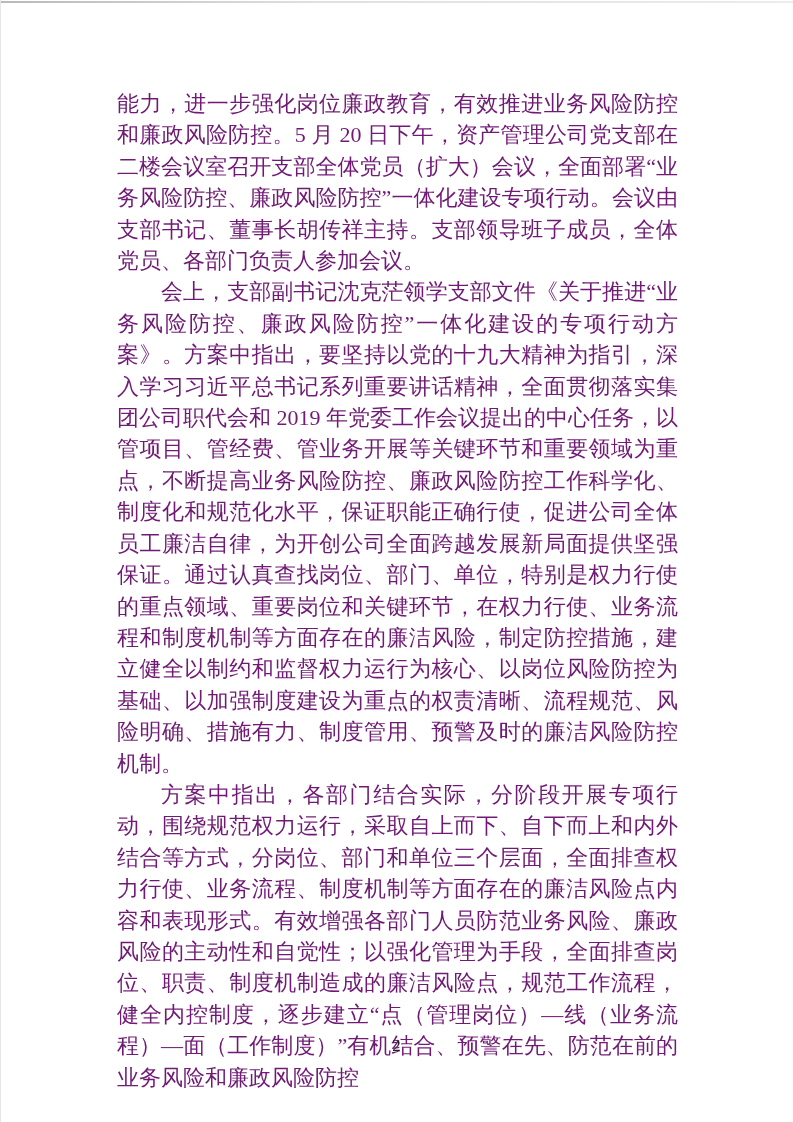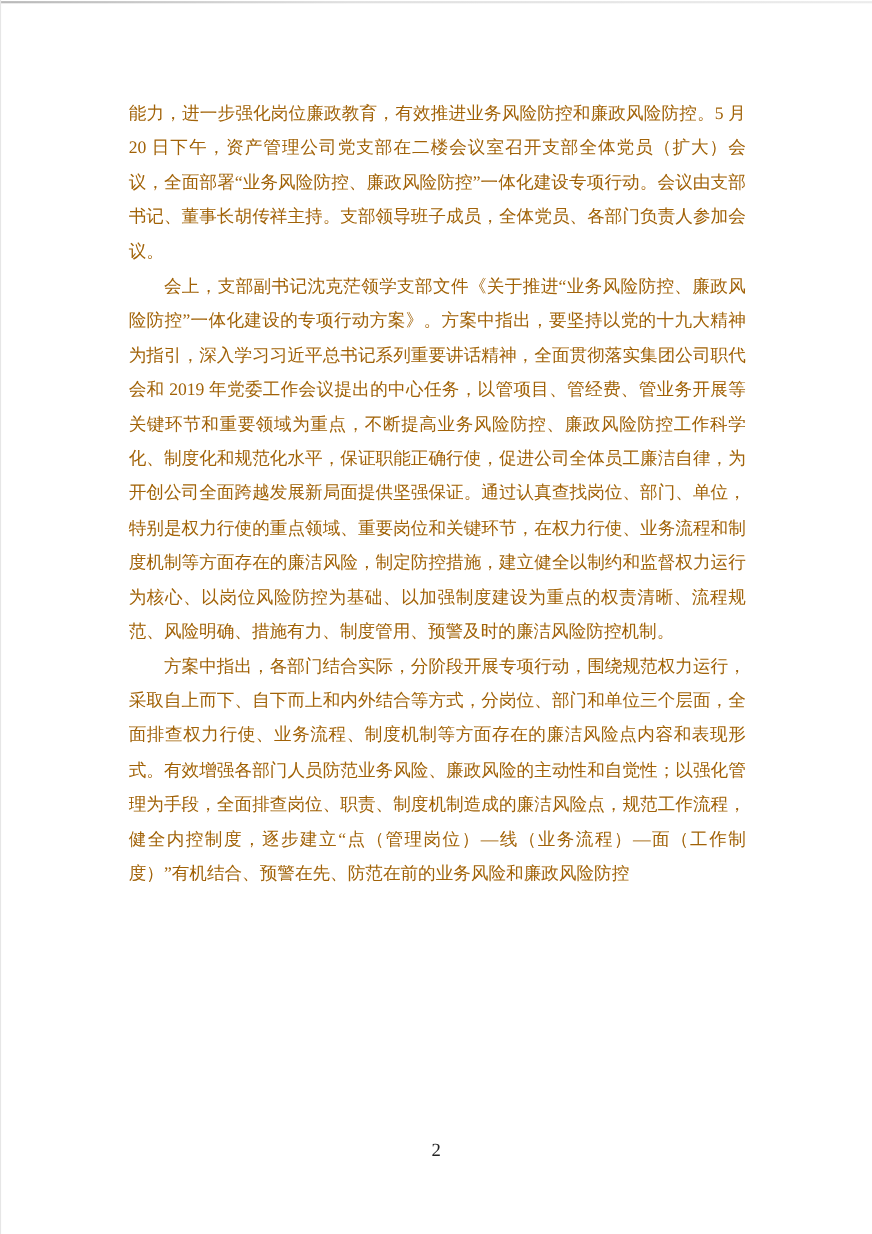--- a/index.html
+++ b/index.html
@@ -26,23 +26,23 @@
     top: 0; left: 0;
     width: 1px; height: 100%;
     background: #e6e6e6;
   }
   .doc-text {
     position: absolute;
     left: 117px;
     top: 88px;
     width: 561px;
     font-family: "Liberation Serif", "DejaVu Serif", serif;
-    font-size: 16px;
+    font-size: 22px;
     line-height: 31.4px;
-    color: #a16207;
+    color: #701a75;
     text-align: justify;
     text-justify: inter-ideograph;
     letter-spacing: 0;
   }
   .doc-text p {
     margin: 0;
     padding: 0;
   }
   .doc-text p.indent {
     text-indent: 2em;

